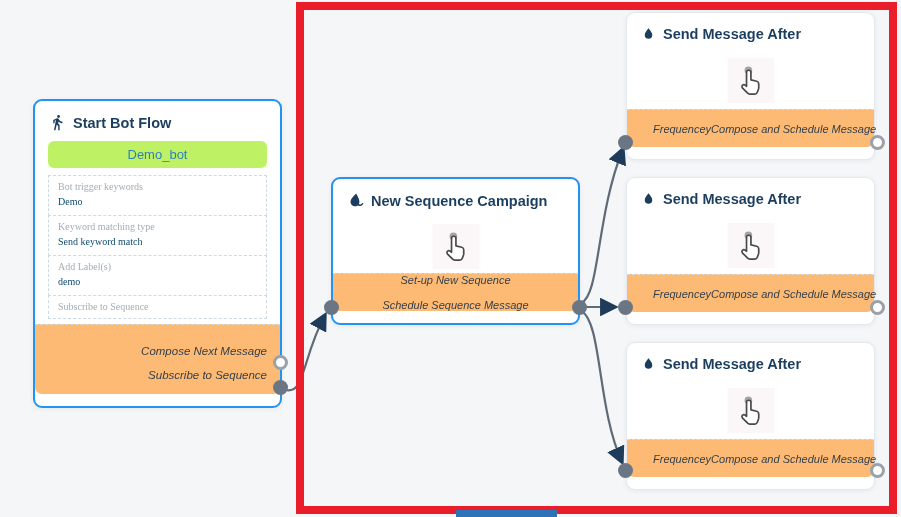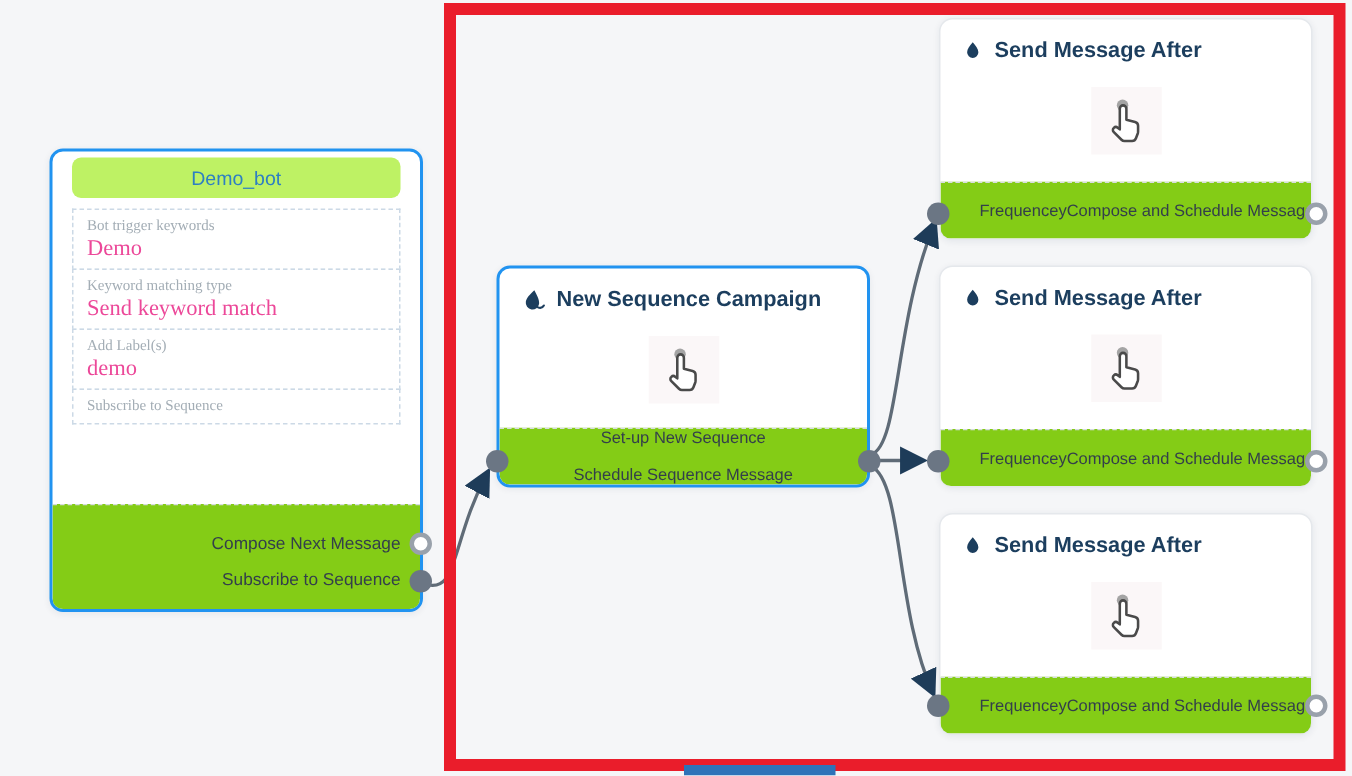--- a/index.html
+++ b/index.html
@@ -10,35 +10,35 @@
 
   
   svg.edges { position:absolute; left:0; top:0; z-index:2; pointer-events:none; }
 
   
   .node { position:absolute; background:#fff; border-radius:9px; z-index:1;
           box-shadow:0 1px 5px rgba(20,40,70,.07); }
   .node.blue   { border:2px solid #2193f0; }
   .node.plain  { border:1px solid #e5e8ec; }
 
-  .hdr { display:flex; align-items:flex-start; gap:7px; padding:13px 14px 6px 14px;
+  .hdr { display:flex; align-items:center; gap:7px; padding:13px 14px 6px 14px;
          font-size:14.5px; font-weight:700; color:#1c3e5e; white-space:nowrap; }
   .hdr svg { flex:0 0 auto; }
 
   
   .node.start { left:33px; top:99px; width:249px; height:309px; }
   .demo-btn { margin:4px 13px 8px 13px; background:#bef264; color:#2d7fc3;
               text-align:center; padding:6px 0; border-radius:6px; font-size:13px; cursor:pointer; }
   .fields { margin:0 13px;font-family:Liberation Serif, serif; }
   .field { border:1px dashed #ccd9e6; margin-top:-1px; padding:4px 9px 5px 9px; background:#fff; }
   .f-label { font-size:10px; color:#a3adb5; line-height:13px; }
-  .f-value { font-size:15px; color:#ec4899; line-height:16px; margin-top:1px; }
-
-  .footer { position:absolute; left:0; right:0; bottom:0; background:#84cc16;
-            border-top:1px dashed #d6dbe1; border-radius:0 0 7px 7px; }
+  .f-value { font-size:10px; color:#0c4a6e; line-height:16px; margin-top:1px; }
+
+  .footer { position:absolute; left:0; right:0; bottom:12px; background:#fdba74;
+            border-top:1px dashed #d6dbe1; border-radius:0 0 7px 7px;font-style:italic; }
   .start-footer { height:70px; padding:14px 13px 0 0; }
   .out-row { text-align:right; font-size:11.5px; color:#333f4b; height:24px; line-height:24px; white-space:nowrap; }
 
   .ports-footer { height:38px; display:flex; justify-content:space-between; align-items:center;
                   font-size:11px; color:#333f4b; white-space:nowrap; }
   .camp-footer { padding:0 11px;flex-direction:column; }
   .send-footer { padding:0 8px 0 26px; }
 
   
   .node.campaign { left:331px; top:177px; width:249px; height:148px; }
@@ -78,20 +78,26 @@
     </defs>
     <g stroke="#5f6b77" stroke-width="2.2" fill="none">
       <path d="M 282 389 C 306 398, 300 362, 325 315" marker-end="url(#arr)"></path>
       <path d="M 581 303 C 600 296, 596 215, 623 149" marker-end="url(#arr)"></path>
       <path d="M 582 307 C 596 307, 602 307, 615 307" marker-end="url(#arr)"></path>
       <path d="M 581 311 C 602 321, 597 408, 622 462" marker-end="url(#arr)"></path>
     </g>
   </svg>
 
   <div class="node blue start">
+    <div class="hdr">
+      <svg width="17" height="17" viewBox="0 0 24 24">
+        <path fill="#1c3e5e" d="M13.5 5.5c1.1 0 2-.9 2-2s-.9-2-2-2-2 .9-2 2 .9 2 2 2zM9.8 8.9L7 23h2.1l1.8-8 2.1 2v6h2v-7.5l-2.1-2 .6-3C14.8 12 16.8 13 19 13v-2c-1.9 0-3.5-1-4.3-2.4l-1-1.6c-.4-.6-1-1-1.7-1-.3 0-.5.1-.8.1L6 8.3V13h2V9.6l1.8-.7"></path>
+      </svg>
+      <span>Start Bot Flow</span>
+    </div>
     <div class="demo-btn">Demo_bot</div>
     <div class="fields">
       <div class="field">
         <div class="f-label">Bot trigger keywords</div>
         <div class="f-value">Demo</div>
       </div>
       <div class="field">
         <div class="f-label">Keyword matching type</div>
         <div class="f-value">Send keyword match</div>
       </div>

